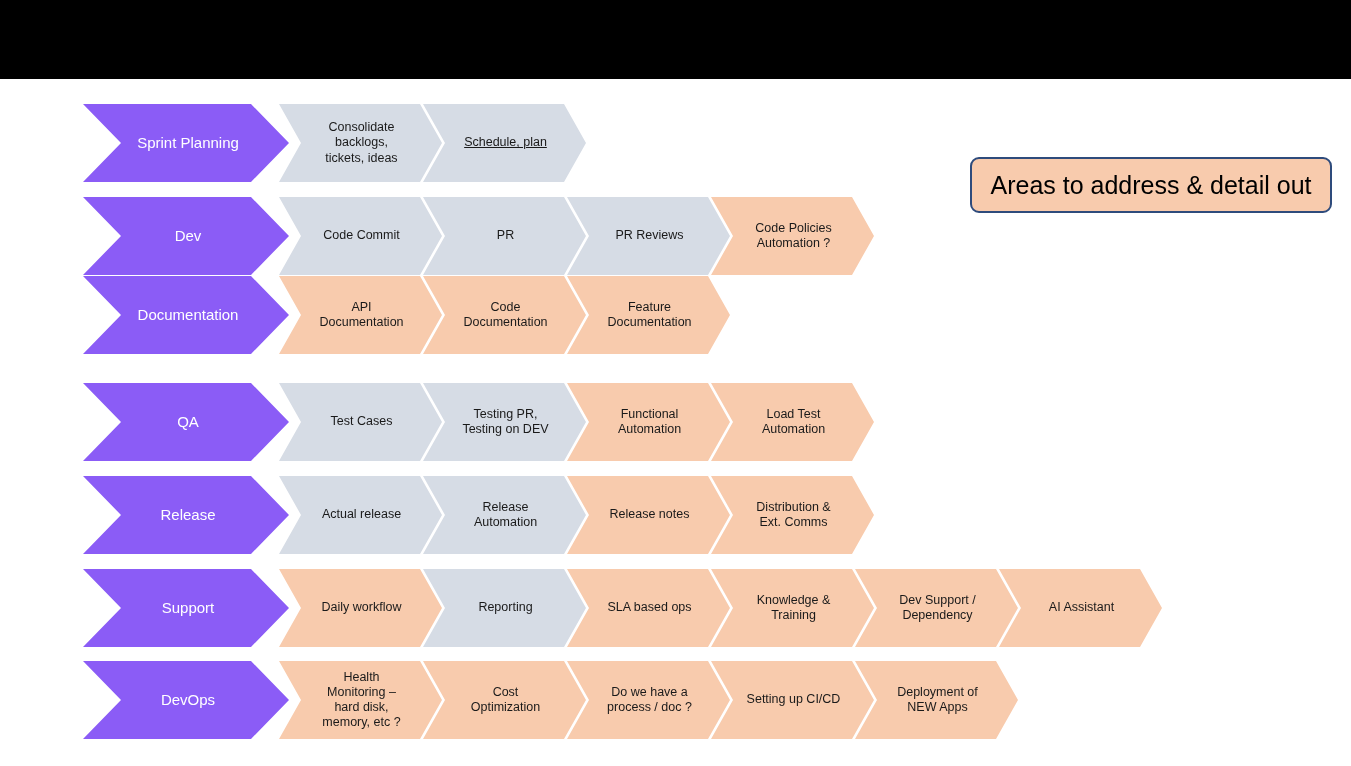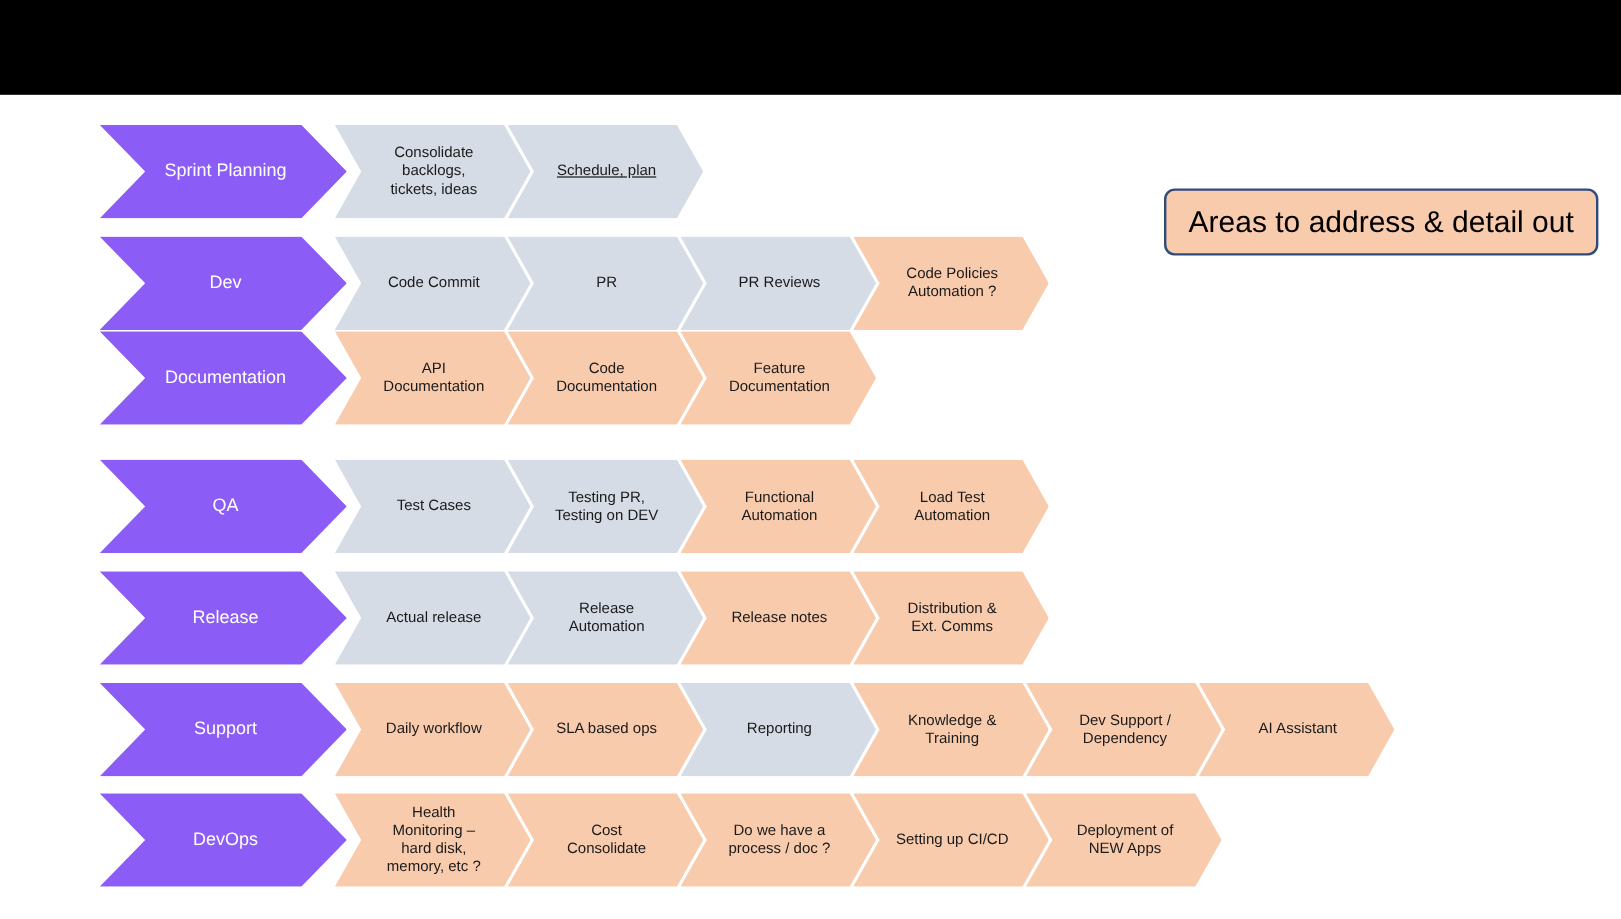--- a/index.html
+++ b/index.html
@@ -149,36 +149,36 @@
         <div class="chev gray" style="width: 163px;"><span class="chev-text">Actual release</span></div>
         <div class="chev gray" style="width: 163px;"><span class="chev-text">Release
 Automation</span></div>
         <div class="chev peach" style="width: 163px;"><span class="chev-text">Release notes</span></div>
         <div class="chev peach" style="width: 163px;"><span class="chev-text">Distribution &amp;
 Ext. Comms</span></div>
       </div>
       <div class="row" style="top: 490px;">
         <div class="chev head" style="width: 206px;"><span class="chev-text">Support</span></div>
         <div class="chev peach" style="width: 163px;"><span class="chev-text">Daily workflow</span></div>
+        <div class="chev gray" style="width: 163px;"><span class="chev-text">Reporting</span></div>
         <div class="chev peach" style="width: 163px;"><span class="chev-text">SLA based ops</span></div>
-        <div class="chev gray" style="width: 163px;"><span class="chev-text">Reporting</span></div>
         <div class="chev peach" style="width: 163px;"><span class="chev-text">Knowledge &amp;
 Training</span></div>
         <div class="chev peach" style="width: 163px;"><span class="chev-text">Dev Support /
 Dependency</span></div>
         <div class="chev peach" style="width: 163px;"><span class="chev-text">AI Assistant</span></div>
       </div>
       <div class="row" style="top: 582px;">
         <div class="chev head" style="width: 206px;"><span class="chev-text">DevOps</span></div>
         <div class="chev peach" style="width: 163px;"><span class="chev-text">Health
 Monitoring –
 hard disk,
 memory, etc ?</span></div>
         <div class="chev peach" style="width: 163px;"><span class="chev-text">Cost
-Consolidate</span></div>
+Optimization</span></div>
         <div class="chev peach" style="width: 163px;"><span class="chev-text">Do we have a
 process / doc ?</span></div>
         <div class="chev peach" style="width: 163px;"><span class="chev-text">Setting up CI/CD</span></div>
         <div class="chev peach" style="width: 163px;"><span class="chev-text">Deployment of
 NEW Apps</span></div>
       </div>
     </div>
 
   <div id="legend">
     <span>Areas to address &amp; detail out</span>

